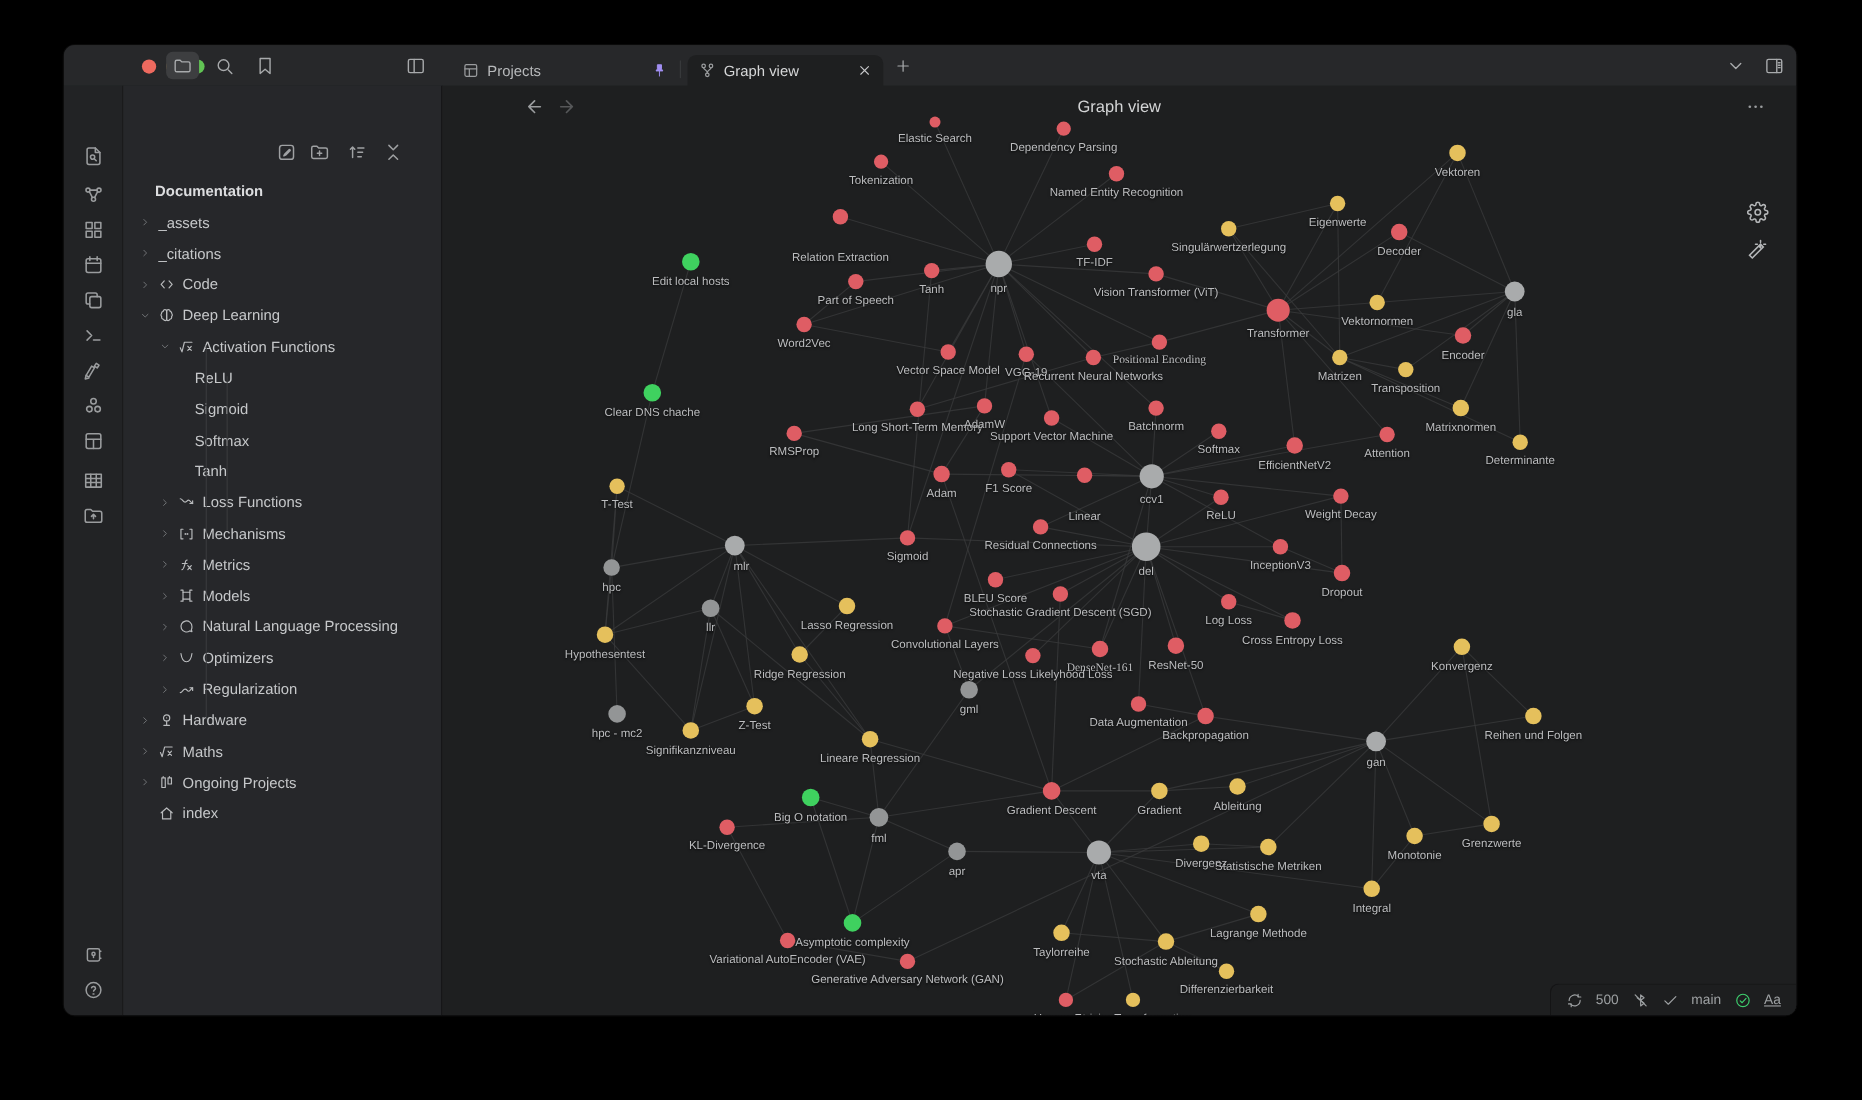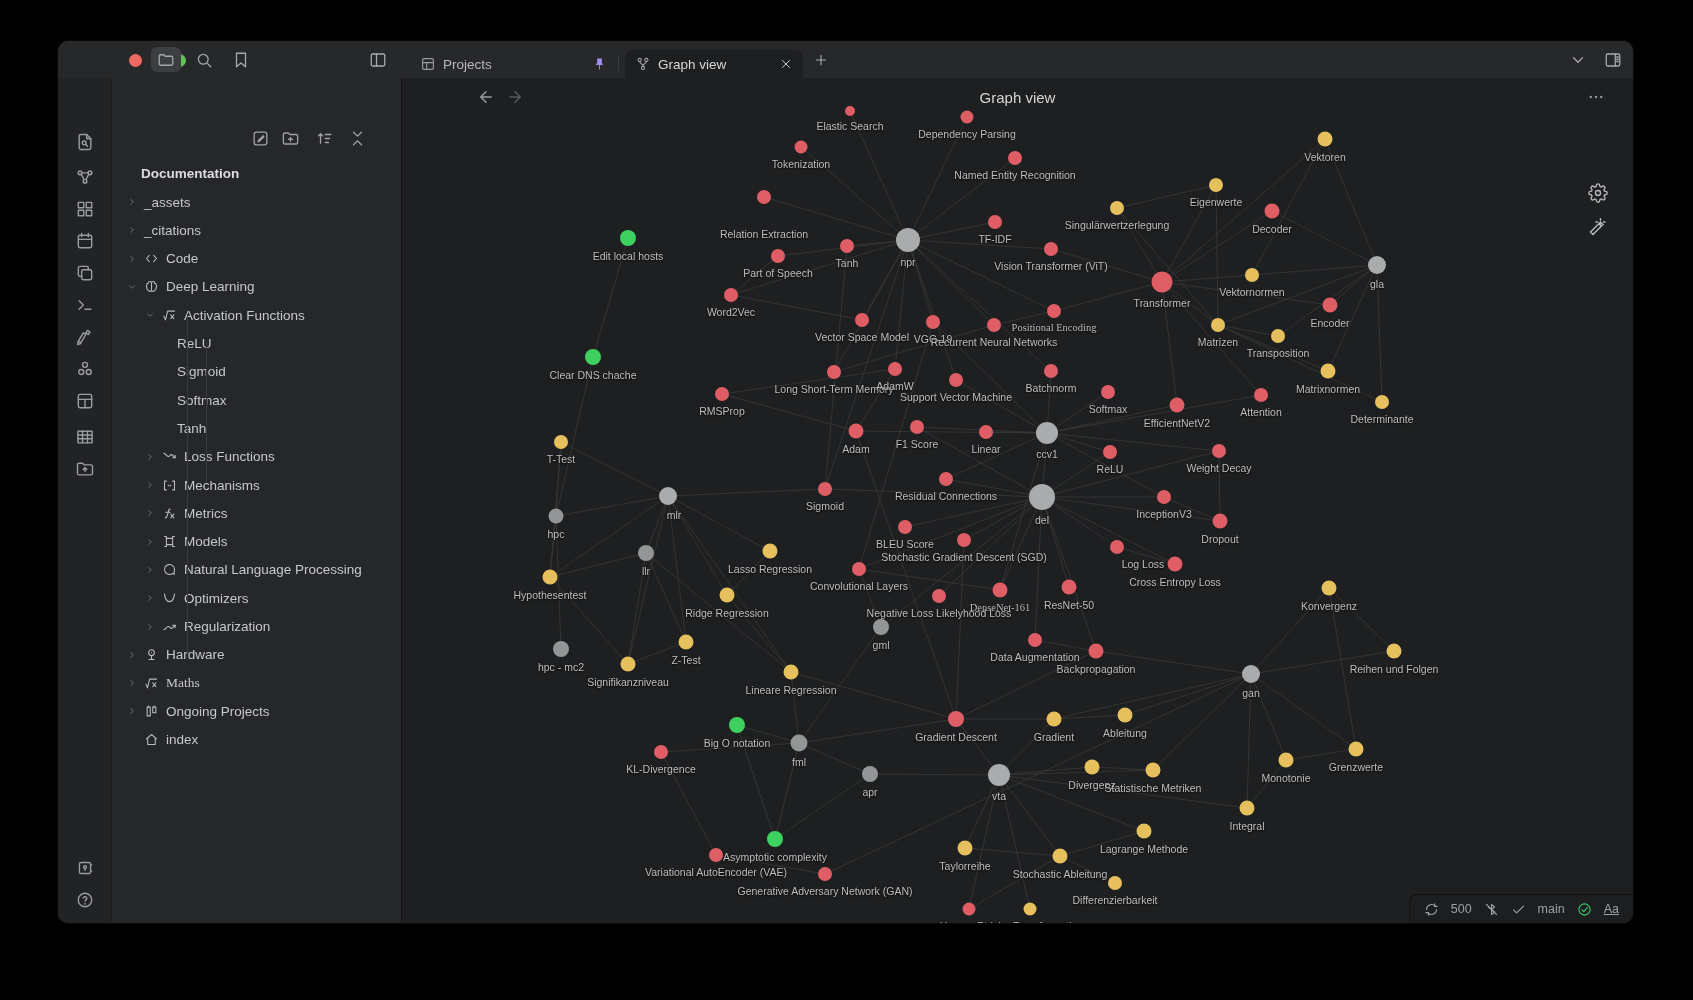--- a/index.html
+++ b/index.html
@@ -429,21 +429,21 @@
             </svg>
           </span>
           <span class="ficon">
             <svg width="15" height="15" viewBox="0 0 24 24" fill="none" stroke="currentColor" stroke-width="1.7" stroke-linecap="round" stroke-linejoin="round">
               <circle cx="12" cy="9" r="4.5"></circle>
               <path d="M12 9h.01M12 13.5V17M8 20h8M12 17v3"></path>
             </svg>
           </span>
           <span>Hardware</span>
         </div>
-        <div class="exrow" style="left: 15px; top: 591.1px; font-family: Liberation Serif, serif;">
+        <div class="exrow" style="left: 15px; top: 591.1px;">
           <span class="chev">
             <svg width="12" height="12" viewBox="0 0 24 24" fill="none" stroke="currentColor" stroke-width="1.7" stroke-linecap="round" stroke-linejoin="round">
               <path d="M9 6l6 6-6 6"></path>
             </svg>
           </span>
           <span class="ficon">
             <svg width="15" height="15" viewBox="0 0 24 24" fill="none" stroke="currentColor" stroke-width="1.7" stroke-linecap="round" stroke-linejoin="round">
               <path d="M3 13l2.5 6L9 5h11M14 11l5 6M19 11l-5 6"></path>
             </svg>
           </span>
@@ -749,21 +749,21 @@
         <div class="glabel" style="left: 320px; top: 327px;">RMSProp</div>
         <div class="gnode" style="left: 706px; top: 314px; height: 14px; width: 14px; background: rgb(223, 93, 100);"></div>
         <div class="glabel" style="left: 706px; top: 325px;">Softmax</div>
         <div class="gnode" style="left: 775px; top: 327px; height: 15px; width: 15px; background: rgb(223, 93, 100);"></div>
         <div class="glabel" style="left: 775px; top: 338.5px;">EfficientNetV2</div>
         <div class="gnode" style="left: 454px; top: 353px; height: 15px; width: 15px; background: rgb(223, 93, 100);"></div>
         <div class="glabel" style="left: 454px; top: 364.5px;">Adam</div>
         <div class="gnode" style="left: 515px; top: 349px; height: 14px; width: 14px; background: rgb(223, 93, 100);"></div>
         <div class="glabel" style="left: 515px; top: 360px;">F1 Score</div>
         <div class="gnode" style="left: 584px; top: 354px; height: 14px; width: 14px; background: rgb(223, 93, 100);"></div>
-        <div class="glabel" style="left: 584px; top: 365px;">Linear</div>
+        <div class="glabel" style="left: 584px; top: 386px;">Linear</div>
         <div class="gnode" style="left: 645px; top: 355px; height: 22px; width: 22px; background: rgb(169, 171, 172);"></div>
         <div class="glabel" style="left: 645px; top: 370px;">ccv1</div>
         <div class="gnode" style="left: 708px; top: 374px; height: 14px; width: 14px; background: rgb(223, 93, 100);"></div>
         <div class="glabel" style="left: 708px; top: 385px;">ReLU</div>
         <div class="gnode" style="left: 817px; top: 373px; height: 14px; width: 14px; background: rgb(223, 93, 100);"></div>
         <div class="glabel" style="left: 817px; top: 384px;">Weight Decay</div>
         <div class="gnode" style="left: 159px; top: 364px; height: 14px; width: 14px; background: rgb(229, 192, 92);"></div>
         <div class="glabel" style="left: 159px; top: 375px;">T-Test</div>
         <div class="gnode" style="left: 423px; top: 411px; height: 14px; width: 14px; background: rgb(223, 93, 100);"></div>
         <div class="glabel" style="left: 423px; top: 422px;">Sigmoid</div>
@@ -777,21 +777,21 @@
         <div class="glabel" style="left: 266px; top: 431px; padding-left: 12px;">mlr</div>
         <div class="gnode" style="left: 154px; top: 438px; height: 15px; width: 15px; background: rgb(147, 149, 150);"></div>
         <div class="glabel" style="left: 154px; top: 449.5px;">hpc</div>
         <div class="gnode" style="left: 818px; top: 443px; height: 15px; width: 15px; background: rgb(223, 93, 100);"></div>
         <div class="glabel" style="left: 818px; top: 454.5px;">Dropout</div>
         <div class="gnode" style="left: 503px; top: 449px; height: 14px; width: 14px; background: rgb(223, 93, 100);"></div>
         <div class="glabel" style="left: 503px; top: 460px;">BLEU Score</div>
         <div class="gnode" style="left: 562px; top: 462px; height: 14px; width: 14px; background: rgb(223, 93, 100);"></div>
         <div class="glabel" style="left: 562px; top: 473px;">Stochastic Gradient Descent (SGD)</div>
         <div class="gnode" style="left: 715px; top: 469px; height: 14px; width: 14px; background: rgb(223, 93, 100);"></div>
-        <div class="glabel" style="left: 715px; top: 480px; margin-left: 26px;">Log Loss</div>
+        <div class="glabel" style="left: 715px; top: 480px;">Log Loss</div>
         <div class="gnode" style="left: 244px; top: 475px; height: 16px; width: 16px; background: rgb(147, 149, 150);"></div>
         <div class="glabel" style="left: 244px; top: 487px;">llr</div>
         <div class="gnode" style="left: 368px; top: 473px; height: 15px; width: 15px; background: rgb(229, 192, 92);"></div>
         <div class="glabel" style="left: 368px; top: 484.5px;">Lasso Regression</div>
         <div class="gnode" style="left: 773px; top: 486px; height: 15px; width: 15px; background: rgb(223, 93, 100);"></div>
         <div class="glabel" style="left: 773px; top: 497.5px;">Cross Entropy Loss</div>
         <div class="gnode" style="left: 148px; top: 499px; height: 15px; width: 15px; background: rgb(229, 192, 92);"></div>
         <div class="glabel" style="left: 148px; top: 510.5px;">Hypothesentest</div>
         <div class="gnode" style="left: 457px; top: 491px; height: 14px; width: 14px; background: rgb(223, 93, 100);"></div>
         <div class="glabel" style="left: 457px; top: 502px;">Convolutional Layers</div>

